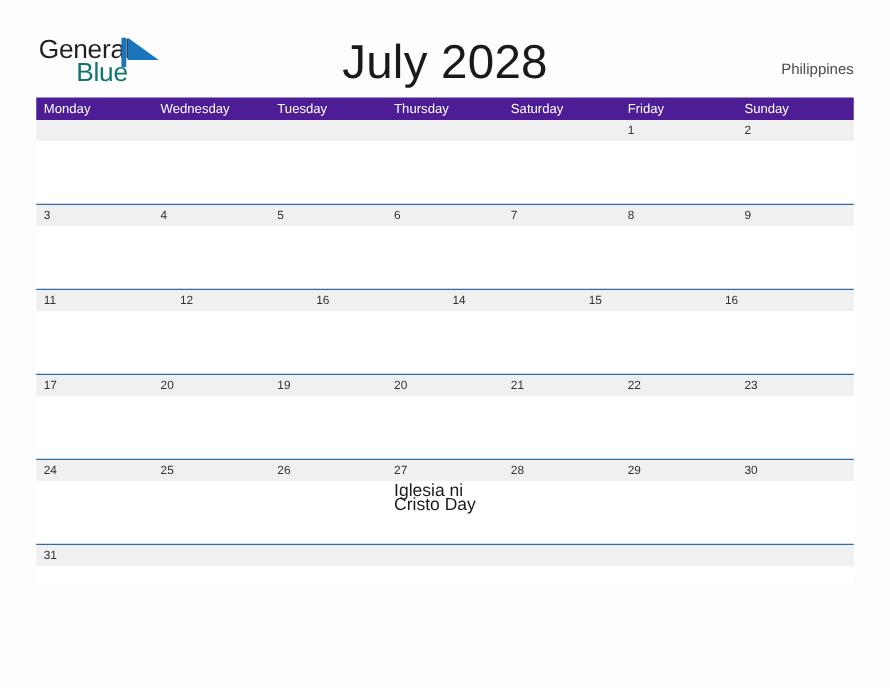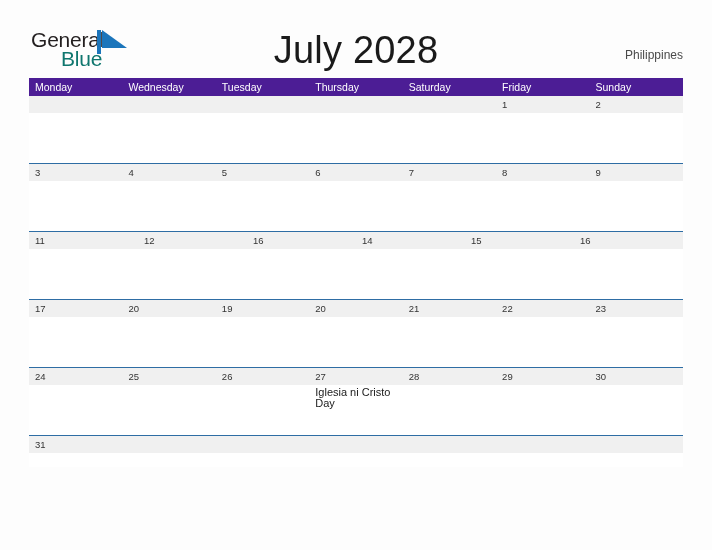--- a/index.html
+++ b/index.html
@@ -159,21 +159,21 @@
     background: #ffffff;
   }
 
   .day-body-cell {
     flex: 1 1 0;
     padding: 2px 5px 0 6px;
     overflow: hidden;
   }
 
   .event-text {
-    font-size: 11px;
+    font-size: 14px;
     line-height: 10.6px;
     color: #1a1a1a;
     word-wrap: break-word;
   }
 
   .week-row.week-1 .day-bodies,
   .week-row.week-2 .day-bodies,
   .week-row.week-3 .day-bodies,
   .week-row.week-4 .day-bodies,
   .week-row.week-5 .day-bodies { height: 50px; }

